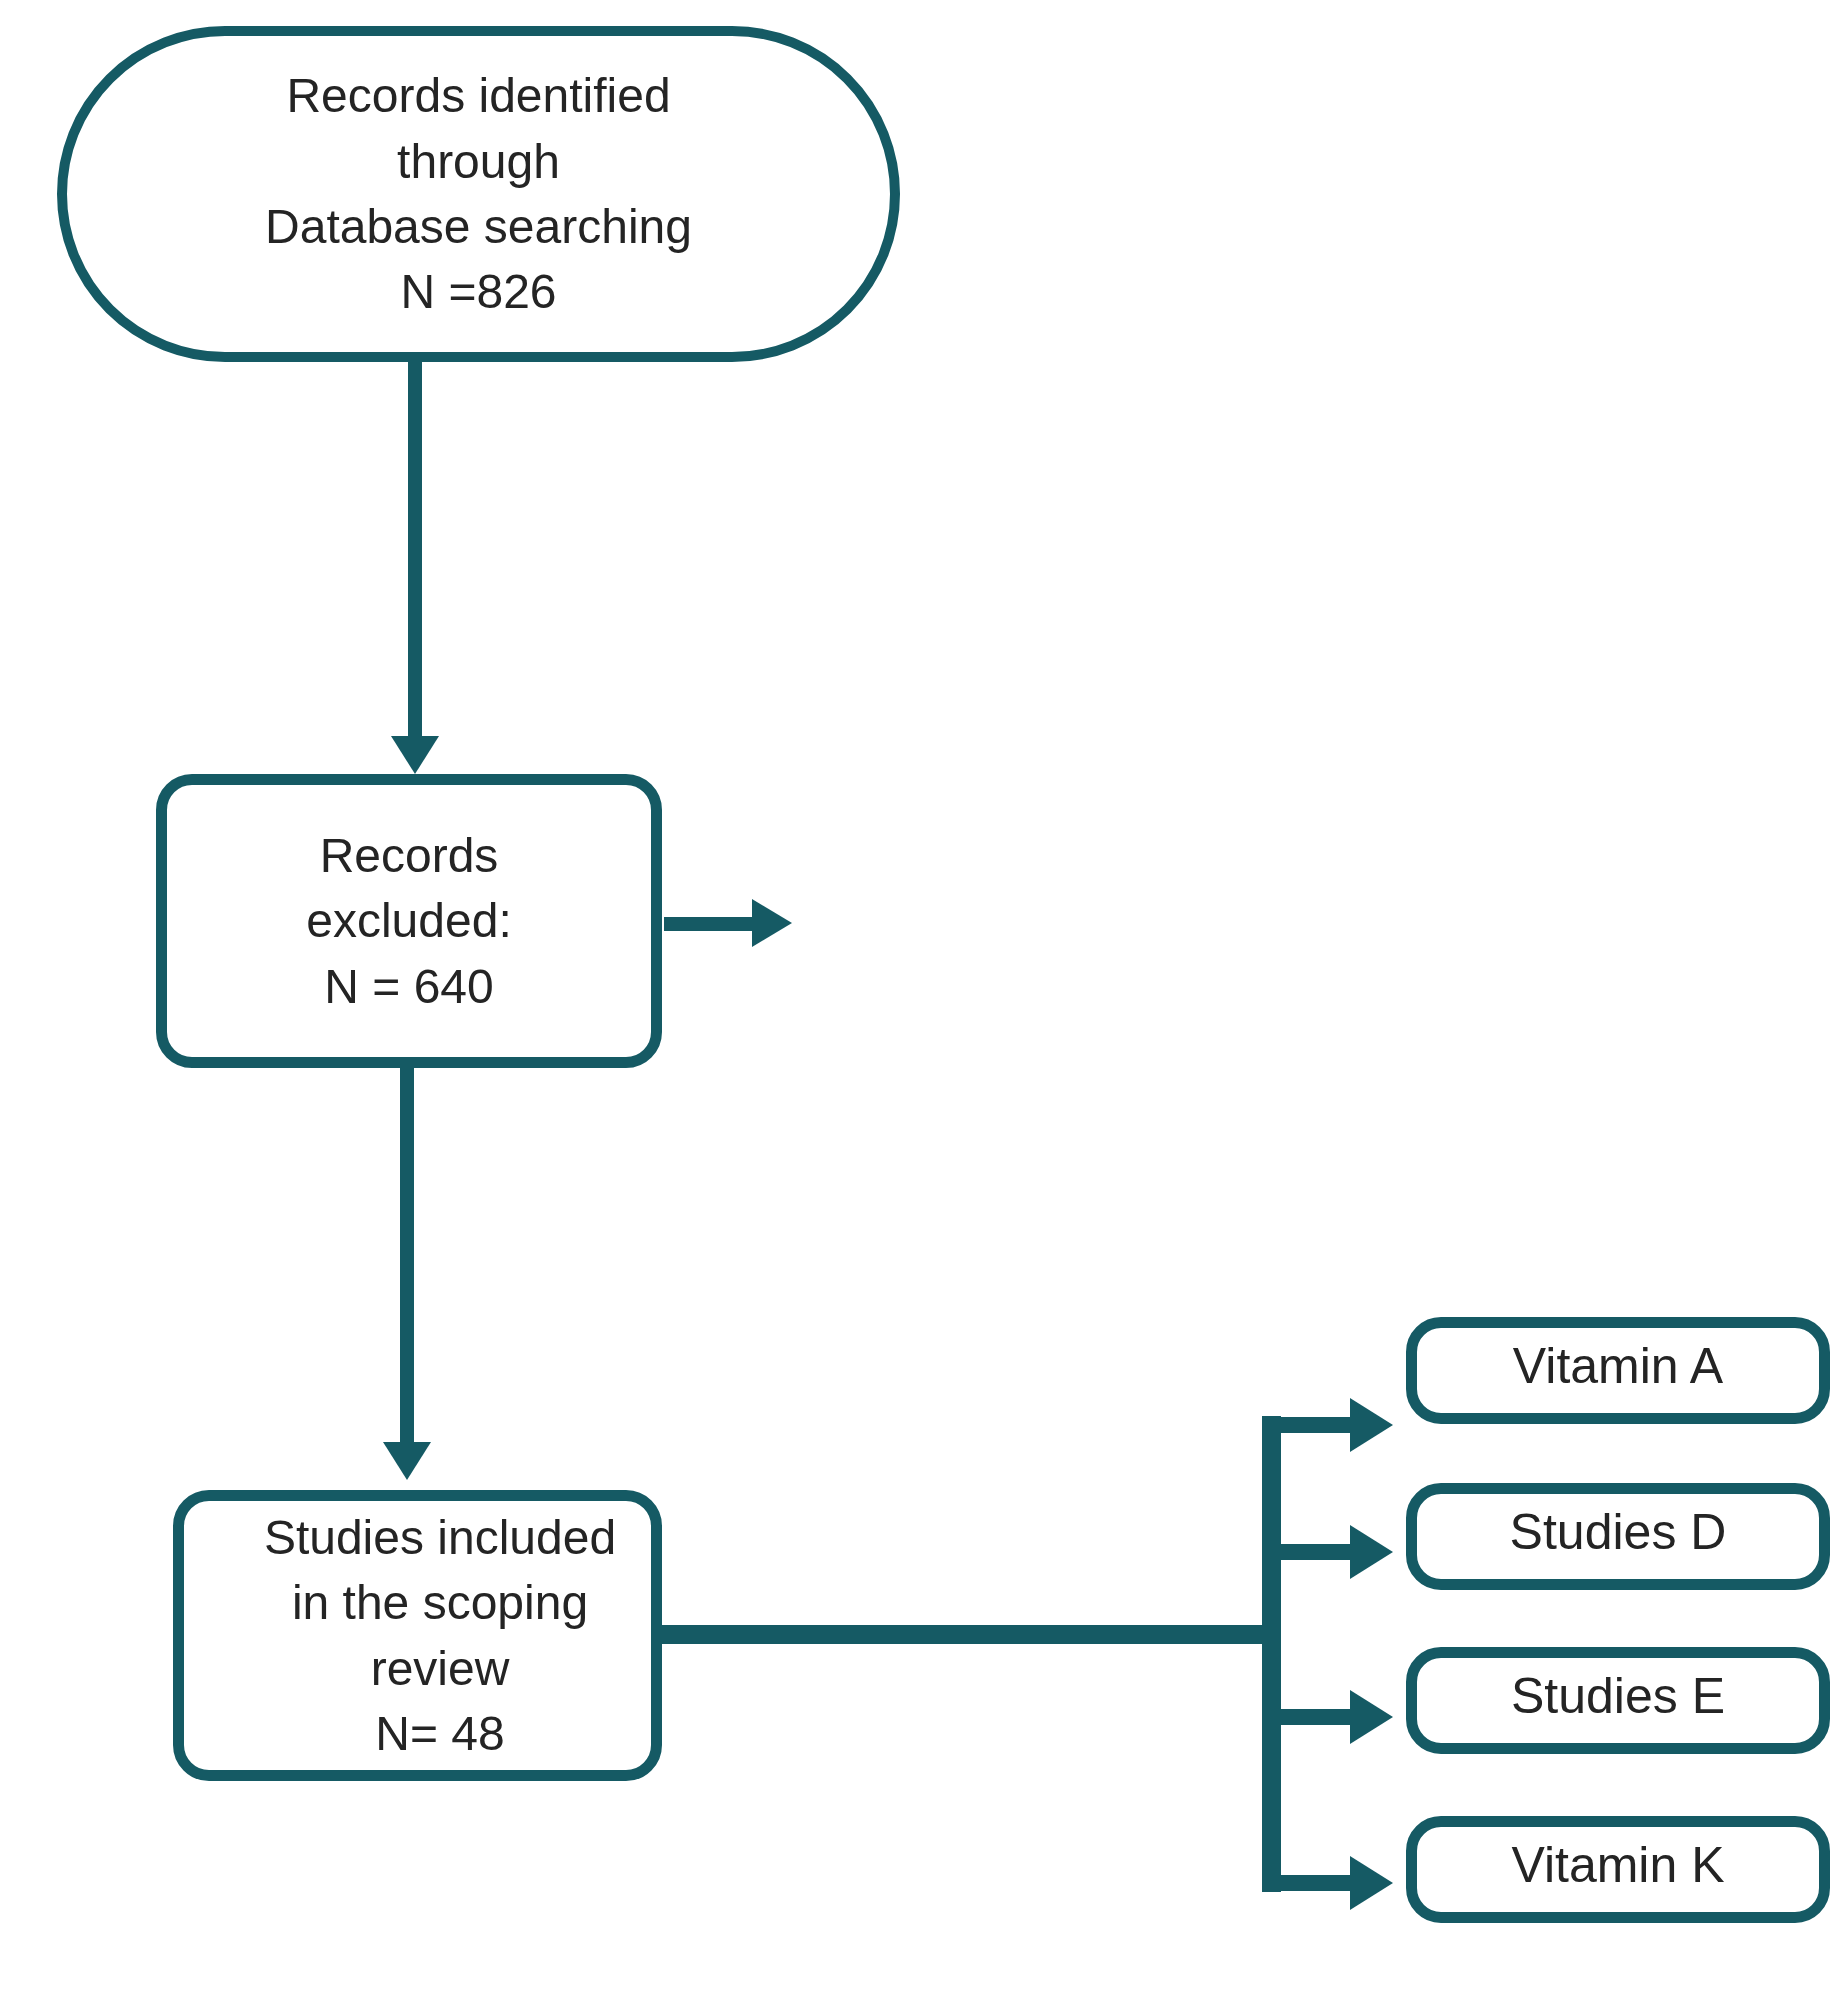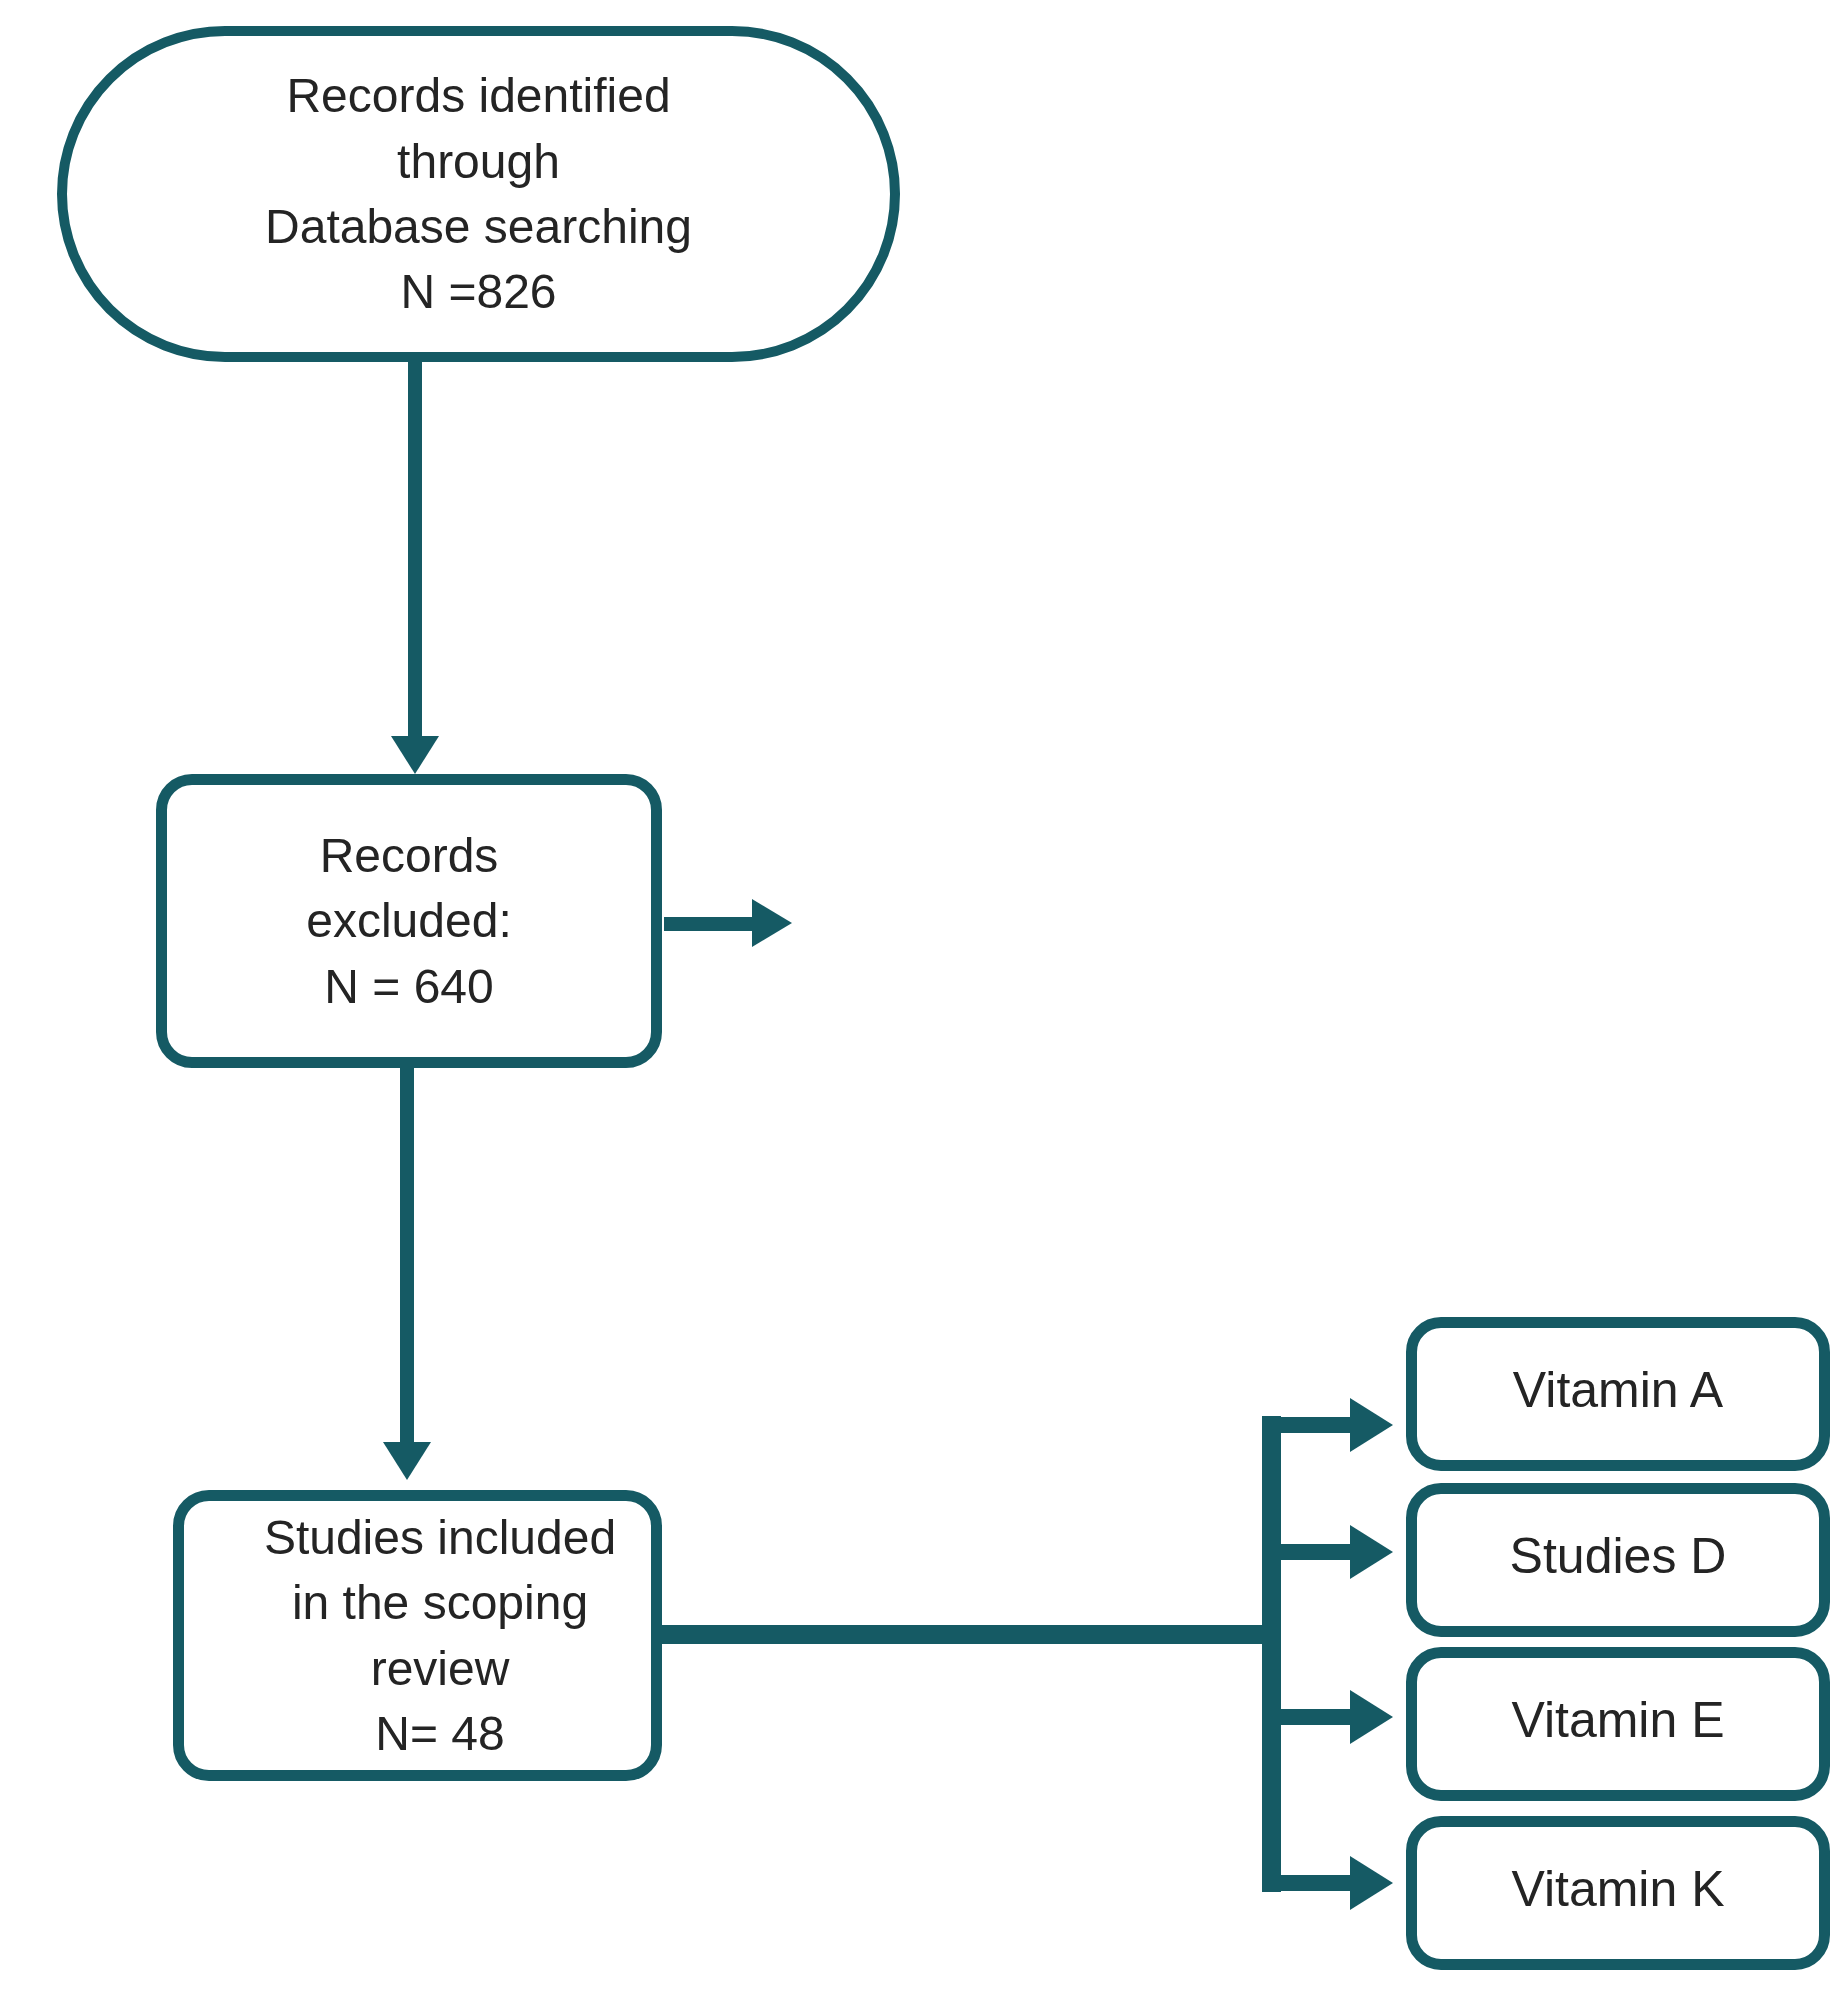--- a/index.html
+++ b/index.html
@@ -50,21 +50,21 @@
     border-radius: 42px;
   }
   .studies {
     left: 164px; top: 1490px;
     width: 489px; height: 291px;
     border-radius: 36px;
     padding-left: 45px;
   }
   .vitamin {
     left: 1397px;
-    width: 424px; height: 154px;
+    width: 424px; height: 107px;
     border-radius: 35px;
     font-size: 50px;
     padding-bottom: 9px;
   }
   .vitamin-a { top: 1317px; }
   .vitamin-d { top: 1483px; }
   .vitamin-e { top: 1647px; }
   .vitamin-k { top: 1816px; }
 
   
@@ -135,21 +135,21 @@
 
   <div class="node studies">Studies included
 in the scoping
 review
 N= 48</div>
 
   <div class="node vitamin vitamin-a">Vitamin A</div>
 
   <div class="node vitamin vitamin-d">Studies D</div>
 
-  <div class="node vitamin vitamin-e">Vitamin E</div>
+  <div class="node vitamin vitamin-e">Studies E</div>
 
   <div class="node vitamin vitamin-k">Vitamin K</div>
 
   <div class="shaft a1-shaft"></div>
   <div class="head head-down a1-head"></div>
 
   <div class="shaft ar-shaft"></div>
   <div class="head head-right ar-head"></div>
 
   <div class="shaft a2-shaft"></div>

